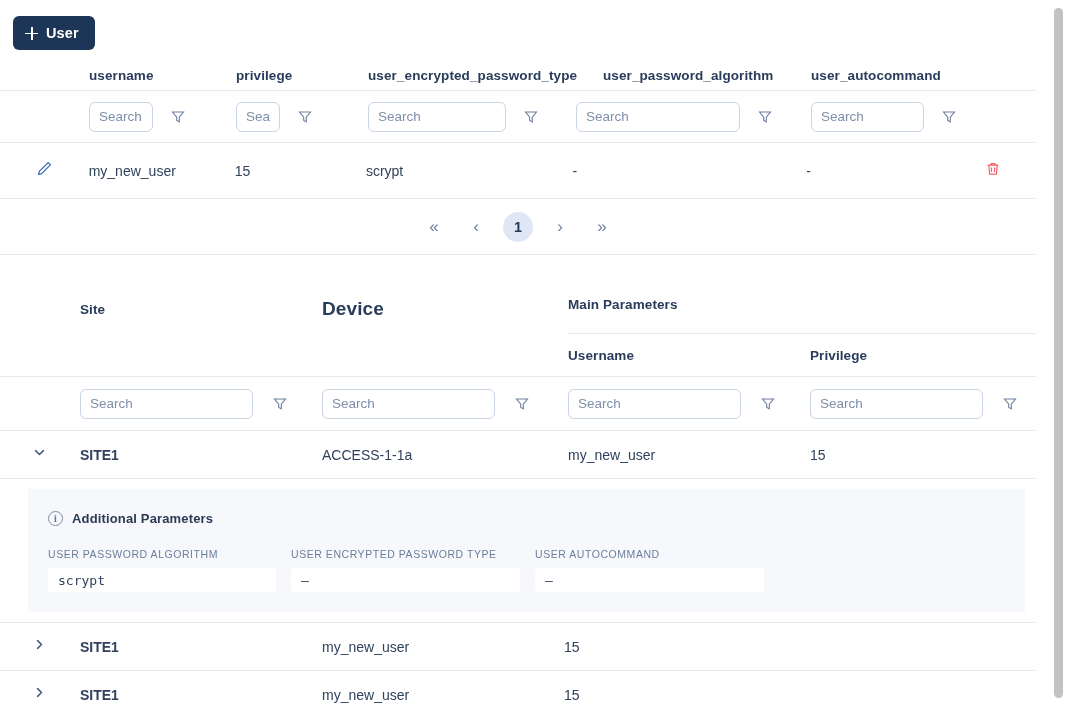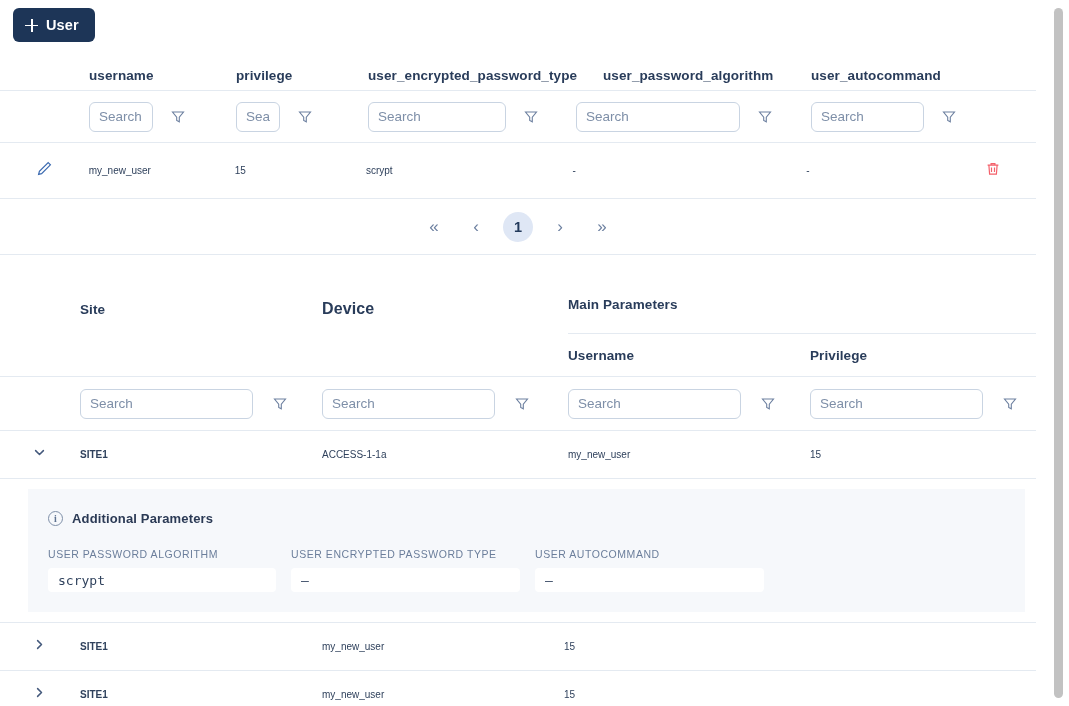--- a/index.html
+++ b/index.html
@@ -39,20 +39,21 @@
     color: #ffffff;
     border: none;
     border-radius: 6px;
     height: 34px;
     padding: 0 16px 0 12px;
     font-size: 14.5px;
     font-weight: 600;
     font-family: "Liberation Sans", sans-serif;
     cursor: pointer;
     letter-spacing: .1px;
+    margin-top: 8px;
   }
   .plus-glyph {
     display: inline-block;
     position: relative;
     width: 13px; height: 13px;
   }
   .plus-glyph::before, .plus-glyph::after {
     content: ""; position: absolute; background: #ffffff;
   }
   .plus-glyph::before { left: 0; top: 6px; width: 13px; height: 1.6px; }
@@ -66,21 +67,21 @@
   }
   .divider { height: 1px; background: #e4eaf1; width: 1036px; }
 
   .th {
     font-size: 13.5px;
     font-weight: 700;
     color: #293c5a;
     letter-spacing: .1px;
   }
   .td {
-    font-size: 10px;
+    font-size: 14px;
     color: #2f415c;
     font-weight: 400;
   }
   .td.bold { font-weight: 700; }
 
   .search-box {
     height: 30px;
     border: 1px solid #c9d4e2;
     border-radius: 6px;
     background: #ffffff;
@@ -311,21 +312,21 @@
       <button class="pg arrow">›</button>
       <button class="pg arrow">»</button>
     </div>
     <div class="divider"></div>
 
     <div class="gap-block"></div>
 
     <div class="hrow t2-group">
       <div class="c2-exp"></div>
       <div class="th c2-site" style="font-size:13.5px">Site</div>
-      <div class="th c2-dev" style="font-size:16px">Device</div>
+      <div class="th c2-dev" style="font-size:19px">Device</div>
       <div class="th" style="flex:1;align-self:flex-start;margin-top:12px">Main Parameters</div>
     </div>
     <div style="display:flex;width:1036px">
       <div style="width:568px;height:1px;background:transparent"></div>
       <div style="flex:1;height:1px;background:#e4eaf1"></div>
     </div>
 
     <div class="hrow t2-head">
       <div class="c2-exp"></div>
       <div class="c2-site"></div>

